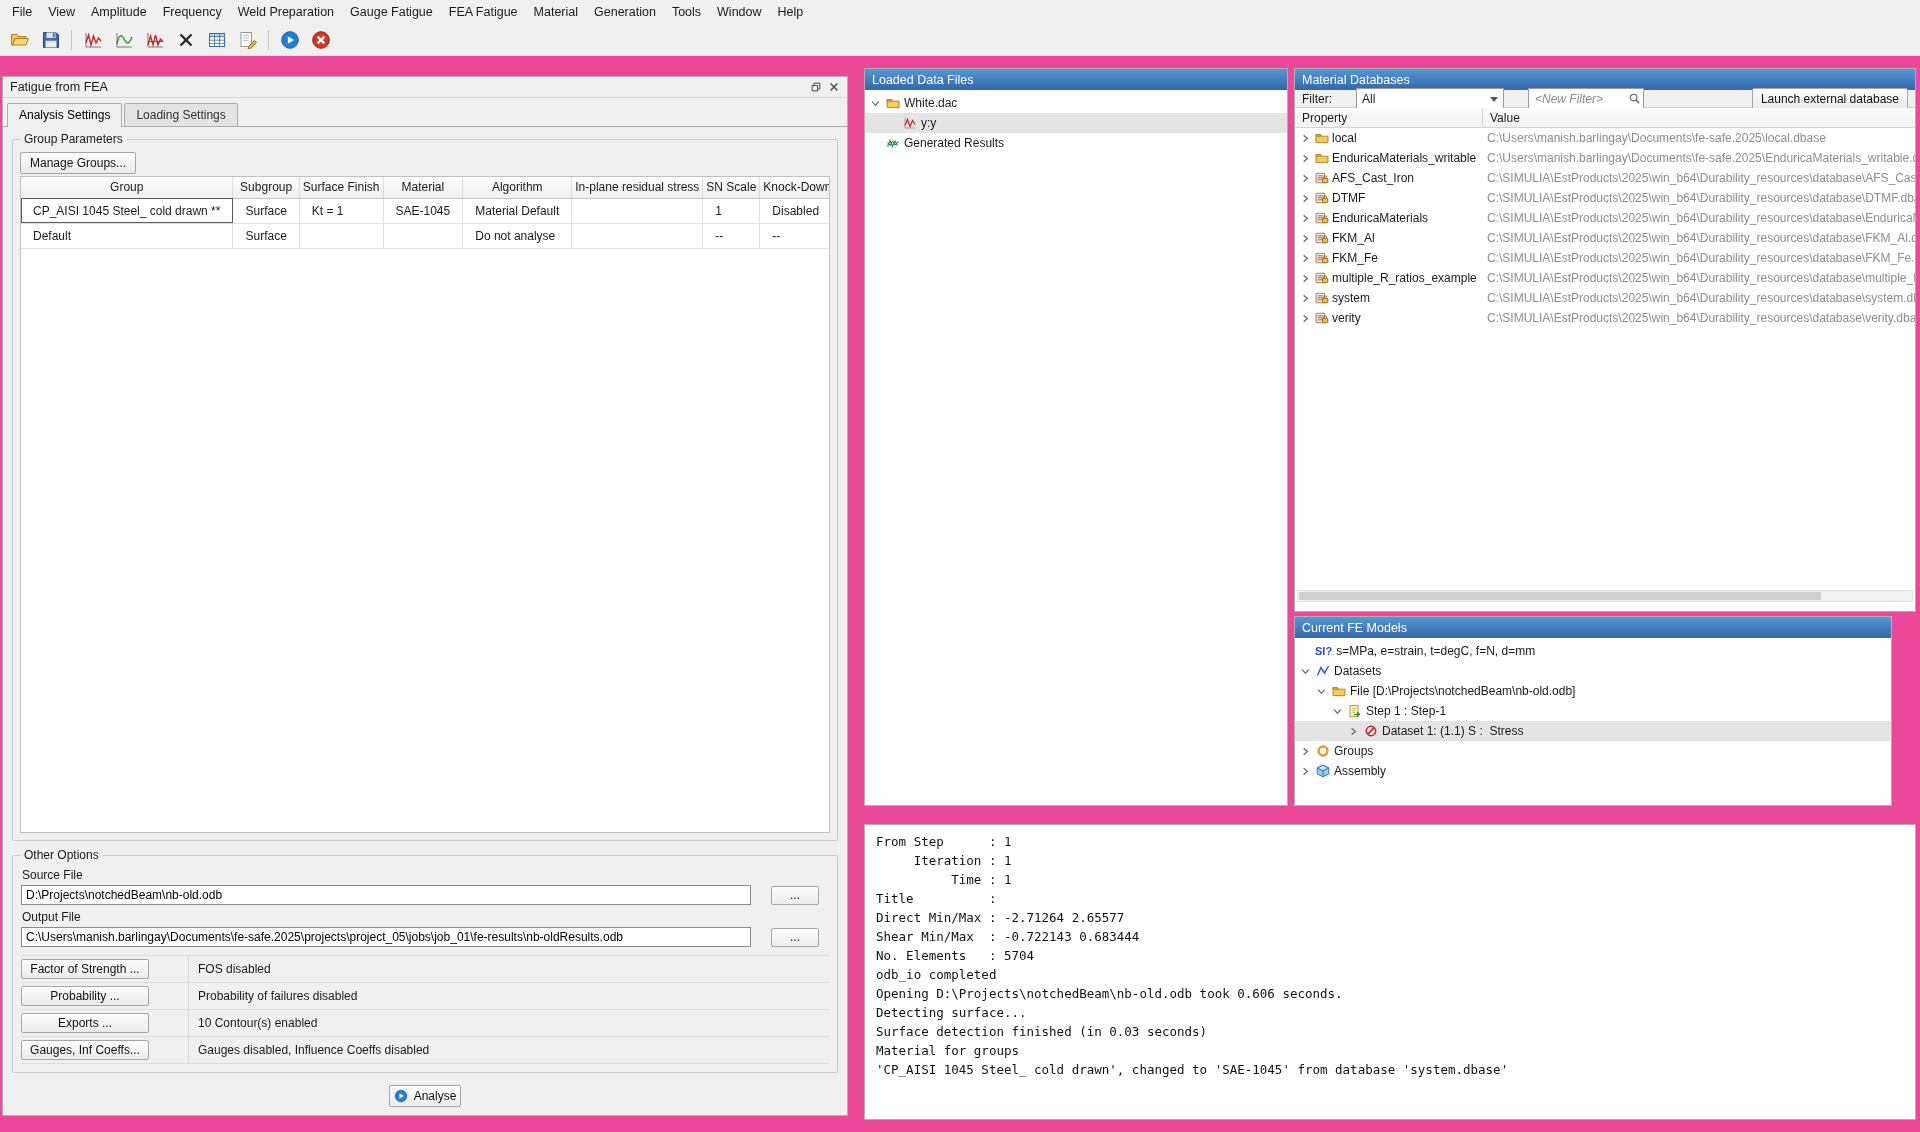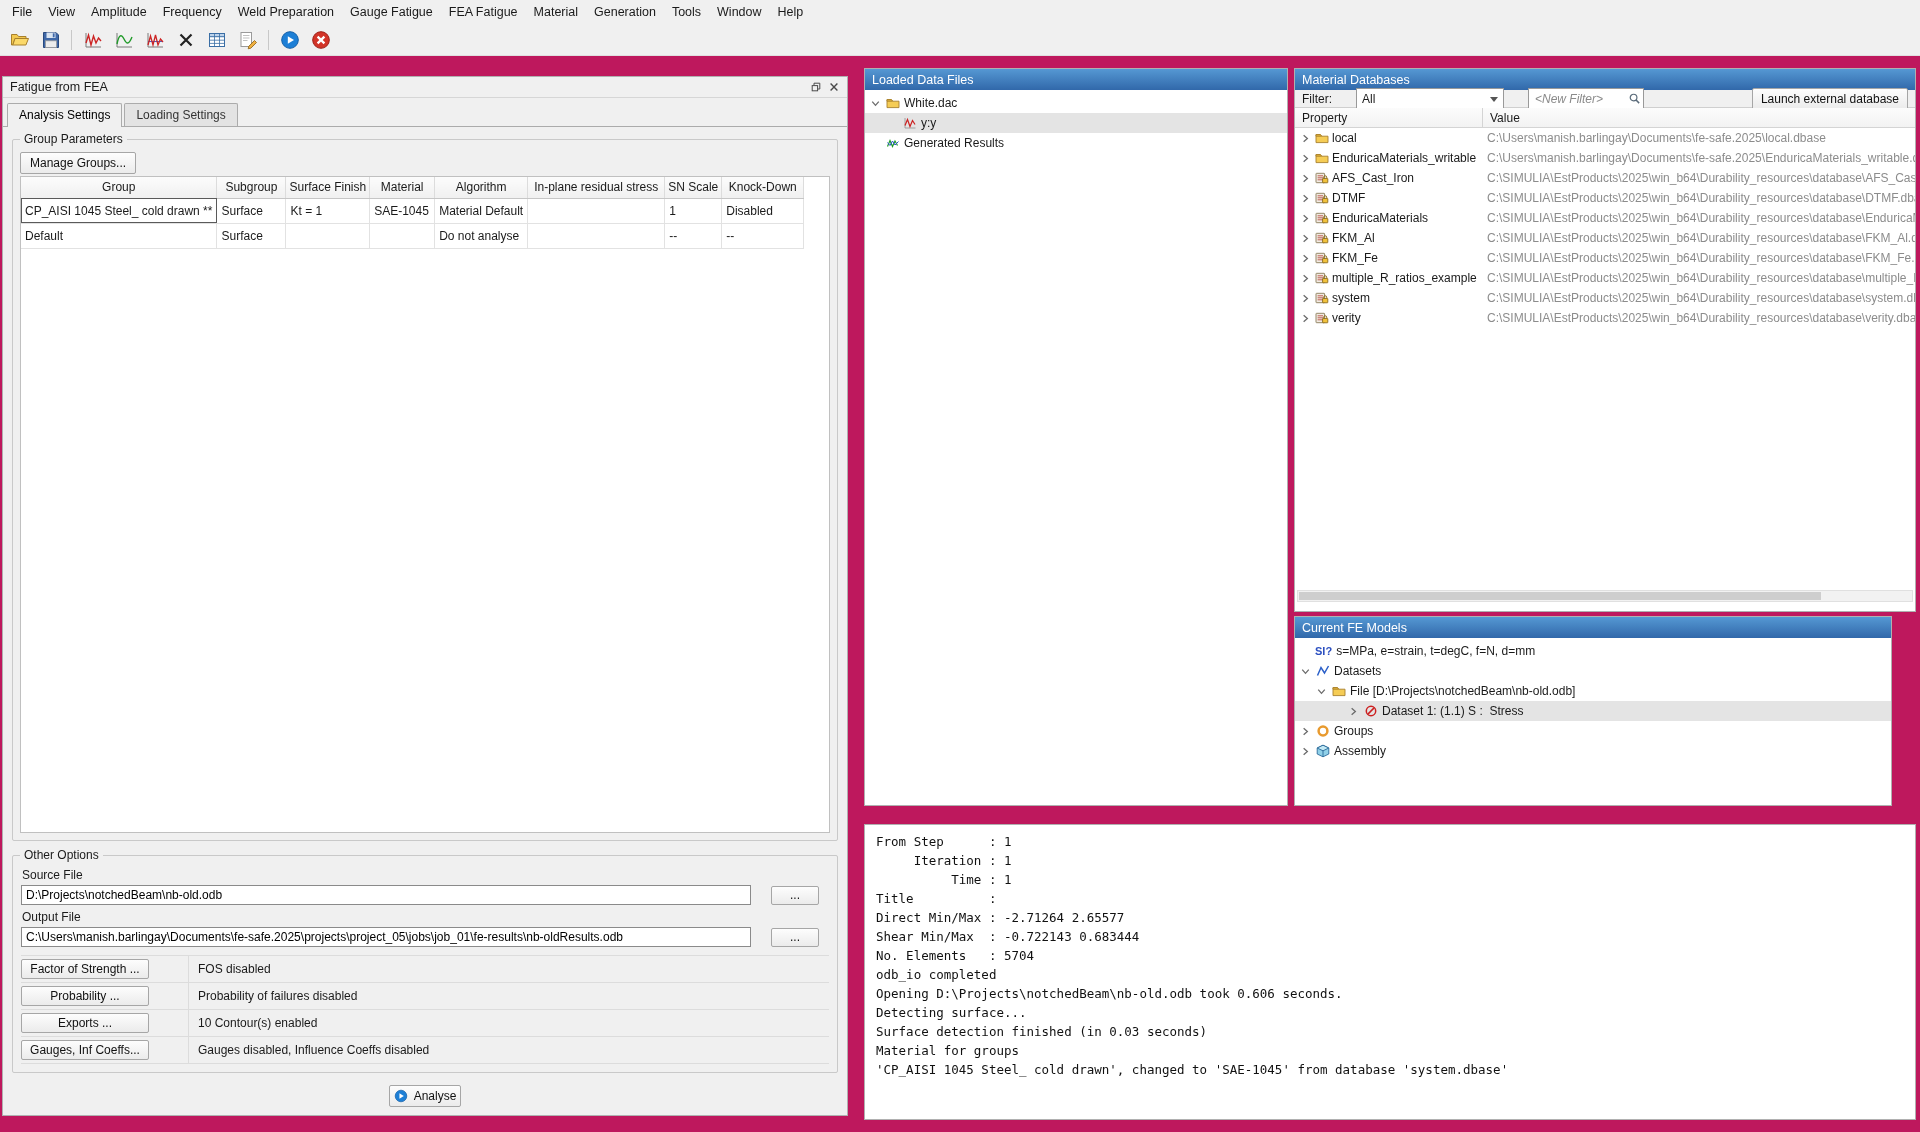--- a/index.html
+++ b/index.html
@@ -1,19 +1,19 @@
 <!DOCTYPE html>
 <html><head>
 <meta charset="utf-8">
 <style>
   *{box-sizing:border-box;}
   html,body{margin:0;padding:0;}
   body{width:1920px;height:1132px;overflow:hidden;background:#f0f0f0;
        font-family:"Liberation Sans","DejaVu Sans",sans-serif;font-size:12px;color:#1a1a1a;}
-  #window{position:relative;width:1920px;height:1132px;background:#be185d;}
+  #window{position:relative;width:1920px;height:1132px;background:#ec4899;}
 
   
   .menubar{height:24px;display:flex;align-items:center;padding-left:4px;background:#f0f0f0;}
   .menu-item{padding:4px 8px;font-size:12.5px;cursor:pointer;}
   .toolbar{height:32px;display:flex;align-items:center;padding-left:6px;gap:4px;background:#f0f0f0;border-bottom:1px solid #e0e0e0;}
   .tbtn{width:27px;height:27px;display:flex;align-items:center;justify-content:center;background:transparent;border:1px solid transparent;border-radius:2px;padding:0;cursor:pointer;}
   .tsep{width:1px;height:20px;background:#c8c8c8;margin:0 3px;}
 
   
   #dock{position:relative;width:1920px;height:1076px;}
@@ -30,21 +30,21 @@
   .tab.active{background:#f0f0f0;padding-bottom:5px;margin-bottom:-1px;z-index:2;color:#000;}
   .tab-pane{flex:1;border-top:1px solid #ababab;display:flex;flex-direction:column;padding:12px 9px 8px;min-height:0;background:#f0f0f0;}
   .groupbox{position:relative;border:1px solid #c9c9c9;border-radius:2px;}
   .gb-label{position:absolute;top:-8px;left:7px;background:#f0f0f0;padding:0 4px;font-size:12px;}
   #gp-box{flex:1;display:flex;flex-direction:column;padding:12px 7px 7px;min-height:0;}
   .btn{font-size:12px;font-family:inherit;background:linear-gradient(#fdfdfd,#ebebeb);border:1px solid #a6a6a6;border-radius:2px;padding:3px 10px;color:#111;cursor:pointer;}
   #manage-btn{align-self:flex-start;margin-bottom:2px;padding:3px 9px;}
   .table-wrap{flex:1;background:#fff;border:1px solid #c0c0c0;overflow:hidden;min-height:0;}
   table.gp{border-collapse:collapse;table-layout:fixed;font-size:12px;}
   .gp th{font-weight:normal;background:linear-gradient(#fcfcfc,#f0f0f0);border-right:1px solid #dcdcdc;border-bottom:1px solid #c6c6c6;height:21px;padding:0 3px;overflow:hidden;white-space:nowrap;text-align:center;}
-  .gp td{border-right:1px solid #e2e2e2;border-bottom:1px solid #e2e2e2;height:25px;padding:0 4px;overflow:hidden;white-space:nowrap;background:#fff;}
+  .gp td{border-right:1px solid #e2e2e2;border-bottom:1px solid #e2e2e2;height:25px;padding:0 12px;overflow:hidden;white-space:nowrap;background:#fff;}
   .gp td.cur{outline:1.5px solid #5a5a5a;outline-offset:-1.5px;}
   #oo-box{flex:none;margin-top:14px;padding:10px 8px 8px;}
   .oo-label{font-size:12px;margin:2px 0 3px 1px;}
   .file-row{display:flex;align-items:center;margin-bottom:5px;}
   .file-input{width:730px;height:20px;border:1px solid #8a8a8a;background:#fff;font-size:12px;padding:0 4px;font-family:inherit;}
   .browse-btn{width:48px;height:19px;margin-left:20px;padding:0;}
   .oo-grid{margin-top:8px;border-top:1px solid #dcdcdc;}
   .oo-row{display:flex;align-items:center;height:27px;border-bottom:1px solid #dcdcdc;}
   .oo-btn{width:128px;height:20px;padding:0 4px;margin-right:9px;flex:none;}
   .oo-status{flex:1;font-size:12px;align-self:stretch;display:flex;align-items:center;border-left:1px solid #dcdcdc;padding-left:9px;margin-left:30px;}
@@ -592,20 +592,29 @@
         </div>
         <div class="t-row" style="padding-left:20px">
           <svg class="t-chev">
               <use href="#sym-chev-d"></use>
             </svg>
           <svg class="t-ico">
               <use href="#sym-folder"></use>
             </svg>
           <span>File [D:\Projects\notchedBeam\nb-old.odb]</span>
         </div>
+        <div class="t-row" style="padding-left:36px">
+          <svg class="t-chev">
+              <use href="#sym-chev-d"></use>
+            </svg>
+          <svg class="t-ico">
+              <use href="#sym-step"></use>
+            </svg>
+          <span>Step 1 : Step-1</span>
+        </div>
         <div class="t-row sel" style="padding-left:52px">
           <svg class="t-chev">
               <use href="#sym-chev-r"></use>
             </svg>
           <svg class="t-ico">
               <use href="#sym-stress"></use>
             </svg>
           <span>Dataset 1: (1.1) S :  Stress</span>
         </div>
         <div class="t-row" style="padding-left:4px">

